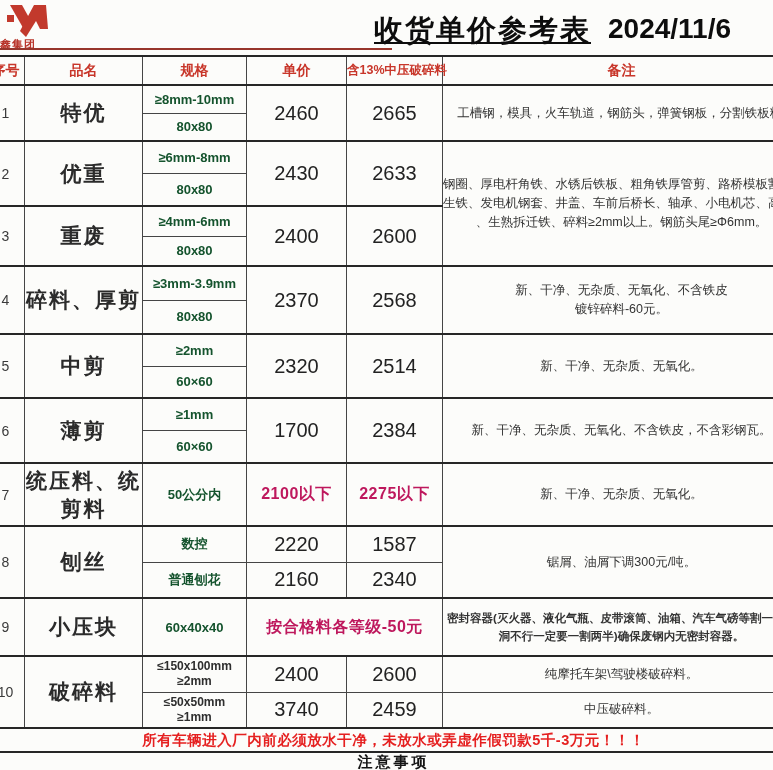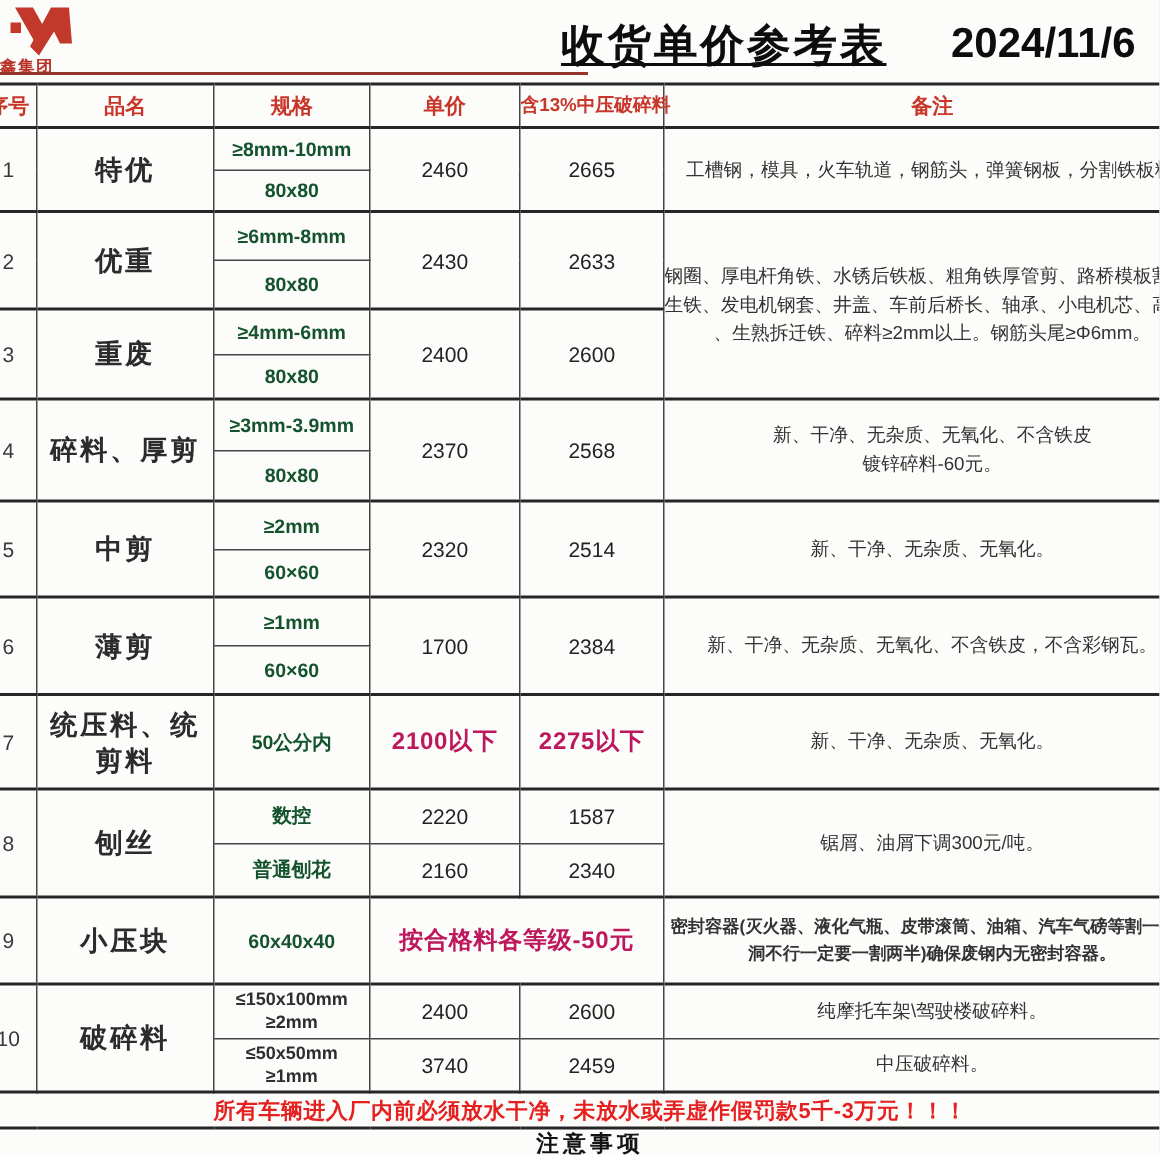--- a/index.html
+++ b/index.html
@@ -7,33 +7,33 @@
     font-family:"Liberation Sans",sans-serif;color:#2e2e2e;}
   #sheet{position:absolute;left:-14px;top:0;width:814px;background:#fcfcfa;}
 
   
   .titleband{position:relative;height:55px;}
   .logo-icon{position:absolute;left:20px;top:3px;width:44px;height:36px;}
   .group-name{position:absolute;left:2px;top:37px;font-size:11px;font-weight:bold;color:#b8342a;letter-spacing:1px;white-space:nowrap;}
   .company-name{position:absolute;left:70px;top:8px;font-size:30px;font-weight:bold;color:#101010;letter-spacing:2px;white-space:nowrap;}
   .logo-underline{position:absolute;left:0;top:48px;width:406px;height:2px;background:#97352b;}
   .page-title{position:absolute;left:388px;top:11px;font-size:29px;font-weight:bold;color:#0d0d0d;letter-spacing:2px;white-space:nowrap;text-decoration:underline;}
-  .report-date{position:absolute;left:648px;top:13px;font-size:28px;font-weight:bold;color:#0d0d0d;white-space:nowrap;}
+  .report-date{position:absolute;left:622px;top:13px;font-size:28px;font-weight:bold;color:#0d0d0d;white-space:nowrap;}
 
   
   table{border-collapse:collapse;table-layout:fixed;width:814px;}
   td,th{border:1.5px solid #454545;text-align:center;vertical-align:middle;padding:0;overflow:visible;}
   tr.gs>td, tr.gs>th{border-top:2.5px solid #262626;}
   th{color:#c8362a;font-size:14px;font-weight:bold;}
   th.taxhdr{font-size:12.5px;white-space:nowrap;}
   .no{font-size:14px;color:#3a3a3a;}
-  .prod{font-size:18px;font-weight:600;letter-spacing:2px;color:#2b2b2b;}
+  .prod{font-size:21px;font-weight:600;letter-spacing:2px;color:#2b2b2b;}
   .spec{font-size:13px;font-weight:600;color:#14532d;white-space:nowrap;}
   .spec2l{font-size:12px;font-weight:600;line-height:1.25;white-space:nowrap;}
-  .price{font-size:14px;font-weight:500;color:#222;}
+  .price{font-size:20px;font-weight:500;color:#222;}
   .pricesm{font-size:16px;font-weight:600;color:#be185d;letter-spacing:0.5px;}
   .remark{font-size:12.5px;color:#333;line-height:1.5;}
   .remark .nw{white-space:nowrap;}
   .remark-sm{font-size:11.5px;font-weight:600;color:#333;line-height:1.6;}
   .remark-sm .nw{white-space:nowrap;}
   tr.warnrow td{border-top:2px solid #262626;border-bottom:2.5px solid #262626;}
   .warntext{color:#e52020;font-size:14.5px;font-weight:bold;letter-spacing:0.5px;white-space:nowrap;}
   tr.notesrow td{border-bottom:2px solid #262626;}
   .notestitle{font-size:15px;font-weight:bold;color:#141414;letter-spacing:3px;}
 </style>

